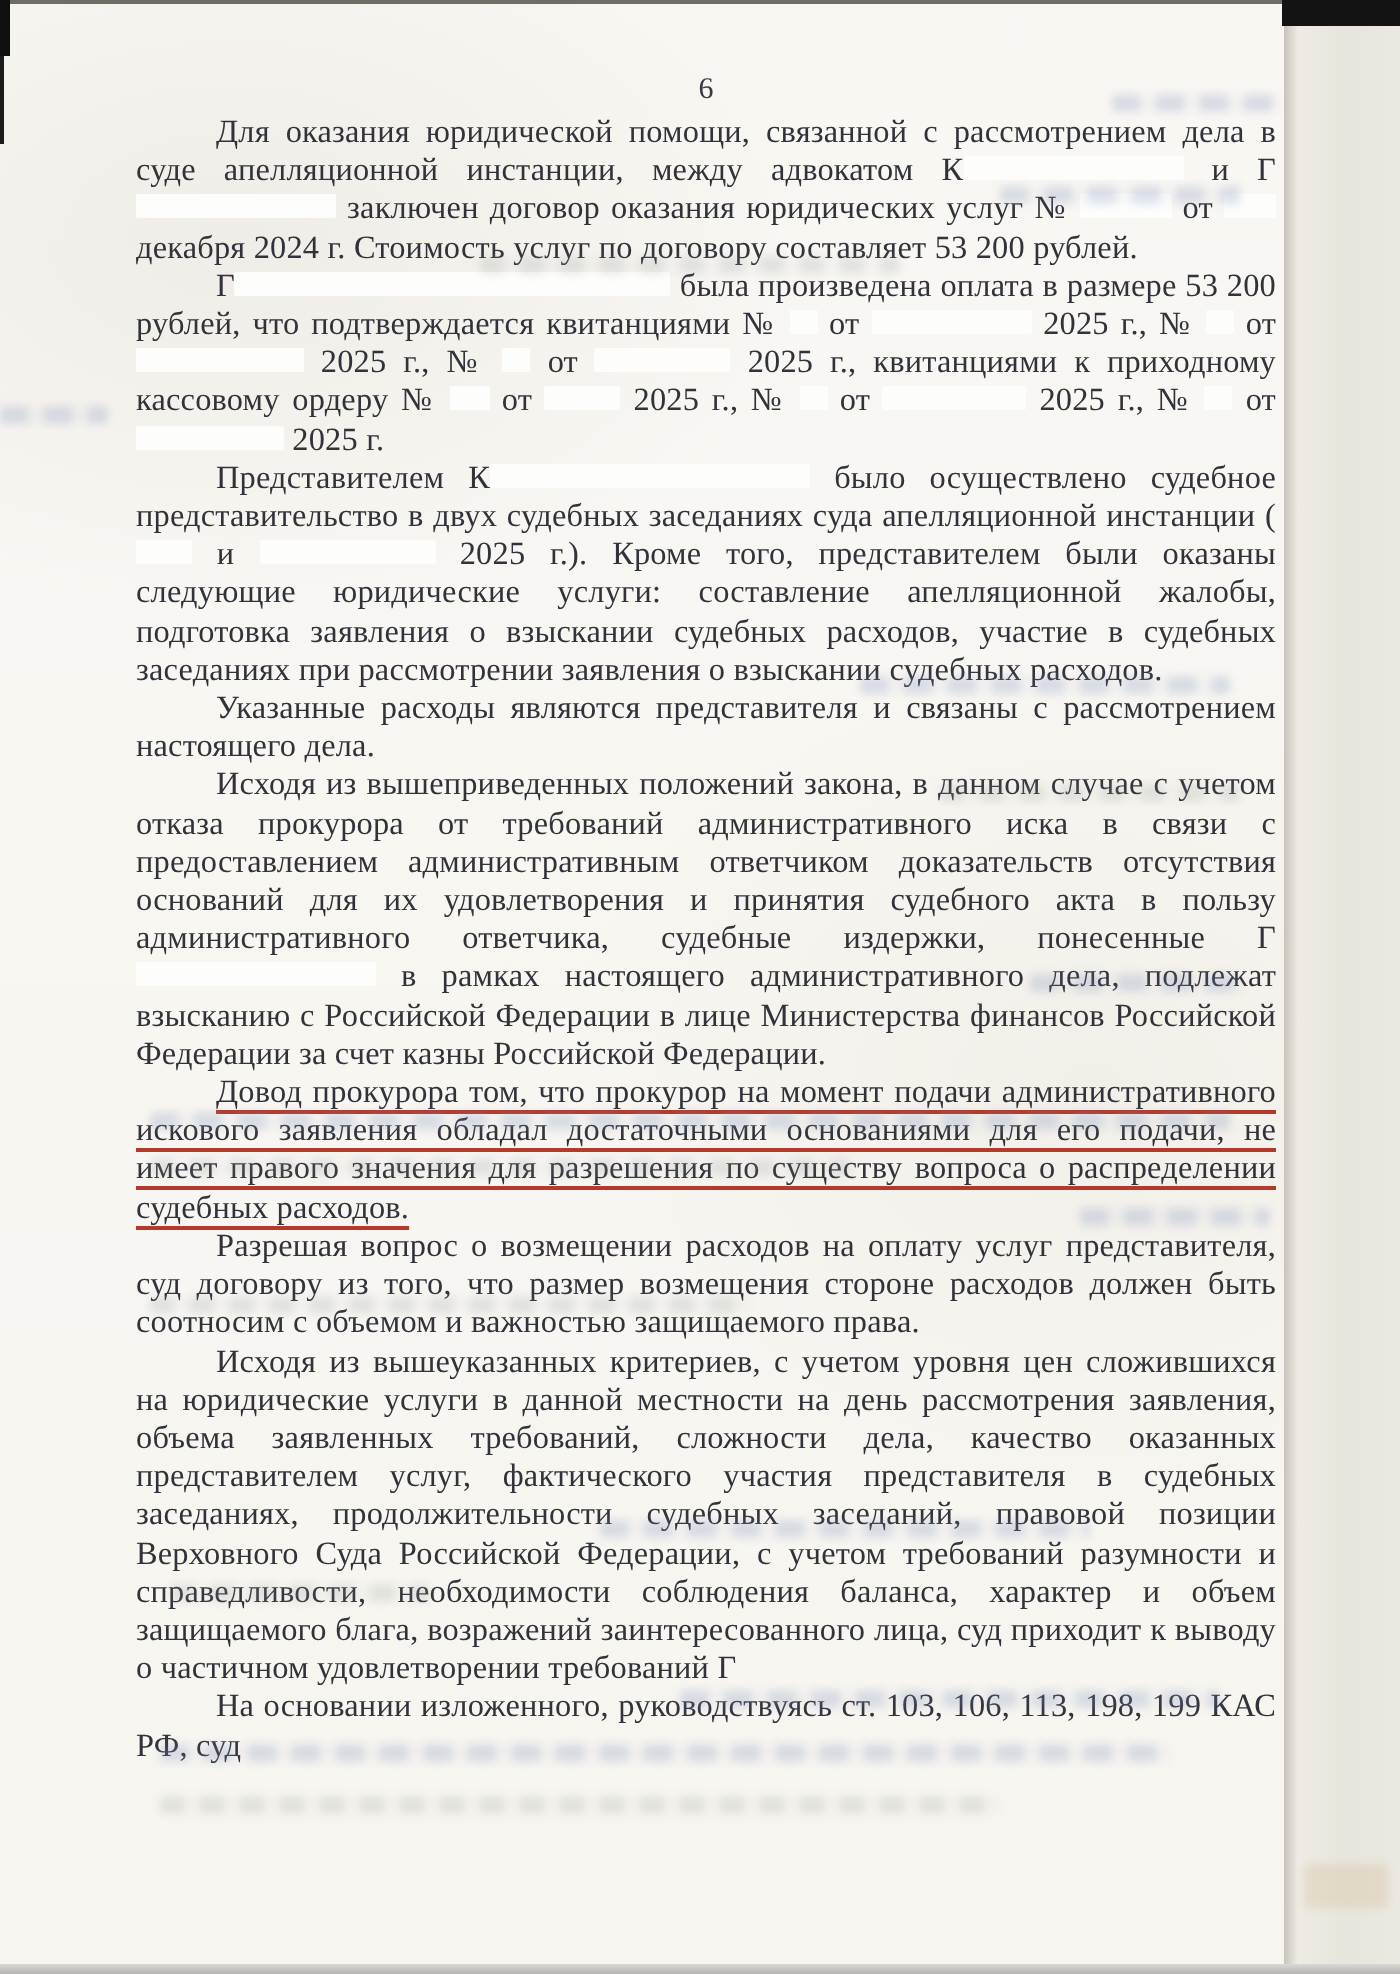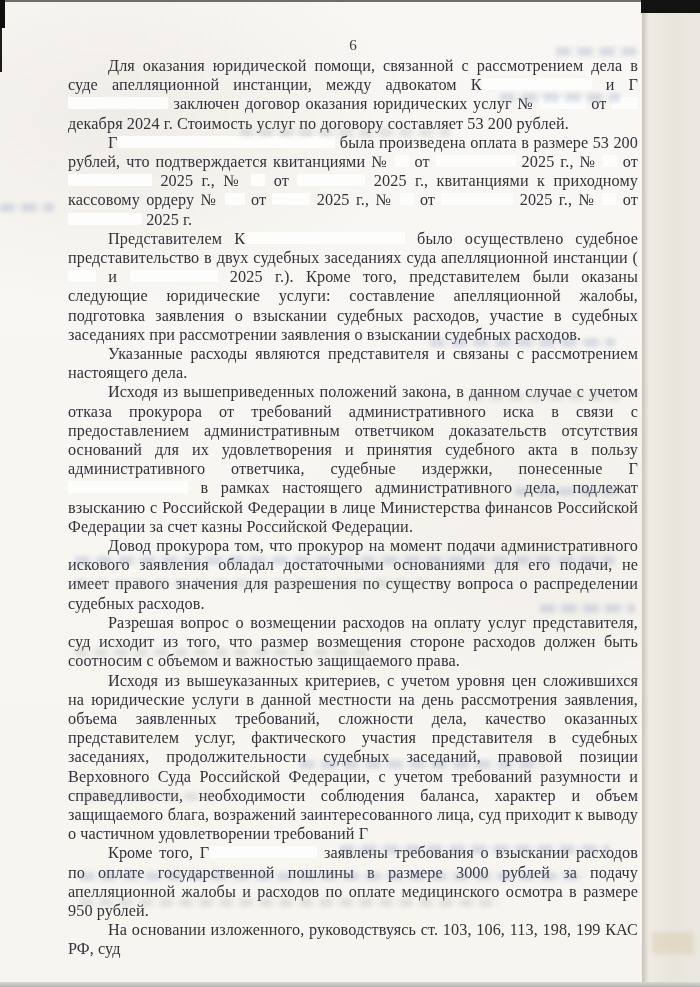--- a/index.html
+++ b/index.html
@@ -34,20 +34,21 @@
   .body-text{
     position:absolute;top:57px;left:68px;width:570px;
     color:#32323a;font-size:16.2px;line-height:19.2px;text-align:justify;
     letter-spacing:.1px;
   }
   .body-text p{margin:0;text-indent:40px;}
   
   .gap{display:inline-block;height:12px;background:#fdfdfc;border-radius:1px;vertical-align:baseline;}
   
   .red-underline{
+    text-decoration:underline;
     text-decoration-color:#b43a2b;
     text-decoration-thickness:2px;
     text-underline-offset:4px;
     text-decoration-skip-ink:none;
   }
   
   .bleed{position:absolute;height:9px;filter:blur(2px);opacity:.45;border-radius:2px;}
   .bleed.blue{background:repeating-linear-gradient(90deg,rgba(120,140,185,.55) 0 14px,rgba(120,140,185,.12) 14px 22px);}
   .bleed.gray{background:repeating-linear-gradient(90deg,rgba(140,150,150,.45) 0 12px,rgba(140,150,150,.10) 12px 20px);}
   .bleed.tan{background:rgba(205,180,135,.6);height:22px;}
@@ -57,23 +58,22 @@
 
 <div class="page">
   <div class="pagenum">6</div>
   <div class="body-text">
       <p>Для оказания юридической помощи, связанной с рассмотрением дела в суде апелляционной инстанции, между адвокатом К<span class="gap" style="width: 110px;"></span> и Г<span class="gap" style="width: 100px;"></span> заключен договор оказания юридических услуг № <span class="gap" style="width: 46px;"></span> от <span class="gap" style="width: 26px;"></span> декабря 2024 г. Стоимость услуг по договору составляет 53 200 рублей.</p>
       <p>Г<span class="gap" style="width: 218px;"></span> была произведена оплата в размере 53 200 рублей, что подтверждается квитанциями № <span class="gap" style="width: 14px;"></span> от <span class="gap" style="width: 80px;"></span> 2025 г., № <span class="gap" style="width: 14px;"></span> от <span class="gap" style="width: 84px;"></span> 2025 г., № <span class="gap" style="width: 14px;"></span> от <span class="gap" style="width: 68px;"></span> 2025 г., квитанциями к приходному кассовому ордеру № <span class="gap" style="width: 20px;"></span> от <span class="gap" style="width: 38px;"></span> 2025 г., № <span class="gap" style="width: 14px;"></span> от <span class="gap" style="width: 72px;"></span> 2025 г., № <span class="gap" style="width: 14px;"></span> от <span class="gap" style="width: 74px;"></span> 2025 г.</p>
       <p>Представителем К<span class="gap" style="width: 160px;"></span> было осуществлено судебное представительство в двух судебных заседаниях суда апелляционной инстанции (<span class="gap" style="width: 28px;"></span> и <span class="gap" style="width: 88px;"></span> 2025 г.). Кроме того, представителем были оказаны следующие юридические услуги: составление апелляционной жалобы, подготовка заявления о взыскании судебных расходов, участие в судебных заседаниях при рассмотрении заявления о взыскании судебных расходов.</p>
       <p>Указанные расходы являются представителя и связаны с рассмотрением настоящего дела.</p>
       <p>Исходя из вышеприведенных положений закона, в данном случае с учетом отказа прокурора от требований административного иска в связи с предоставлением административным ответчиком доказательств отсутствия оснований для их удовлетворения и принятия судебного акта в пользу административного ответчика, судебные издержки, понесенные Г<span class="gap" style="width: 120px;"></span> в рамках настоящего административного дела, подлежат взысканию с Российской Федерации в лице Министерства финансов Российской Федерации за счет казны Российской Федерации.</p>
       <p class="red-underline">Довод прокурора том, что прокурор на момент подачи административного искового заявления обладал достаточными основаниями для его подачи, не имеет правого значения для разрешения по существу вопроса о распределении судебных расходов.</p>
-      <p>Разрешая вопрос о возмещении расходов на оплату услуг представителя, суд исходит из того, что размер возмещения стороне расходов должен быть соотносим с объемом и важностью защищаемого права.</p>
+      <p>Разрешая вопрос о возмещении расходов на оплату услуг представителя, суд договору из того, что размер возмещения стороне расходов должен быть соотносим с объемом и важностью защищаемого права.</p>
       <p>Исходя из вышеуказанных критериев, с учетом уровня цен сложившихся на юридические услуги в данной местности на день рассмотрения заявления, объема заявленных требований, сложности дела, качество оказанных представителем услуг, фактического участия представителя в судебных заседаниях, продолжительности судебных заседаний, правовой позиции Верховного Суда Российской Федерации, с учетом требований разумности и справедливости, необходимости соблюдения баланса, характер и объем защищаемого блага, возражений заинтересованного лица, суд приходит к выводу о частичном удовлетворении требований Г</p>
-      <p>Кроме того, Г<span class="gap" style="width: 108px;"></span> заявлены требования о взыскании расходов по оплате государственной пошлины в размере 3000 рублей за подачу апелляционной жалобы и расходов по оплате медицинского осмотра в размере 950 рублей.</p>
       <p>На основании изложенного, руководствуясь ст. 103, 106, 113, 198, 199 КАС РФ, суд</p>
     </div>
 </div>
 
 <div class="edge-strip"></div>
 
 <div class="topline"></div>
 <div class="corner-mark"></div>
 <div class="left-line"></div>
 <div class="tr-bar"></div>

